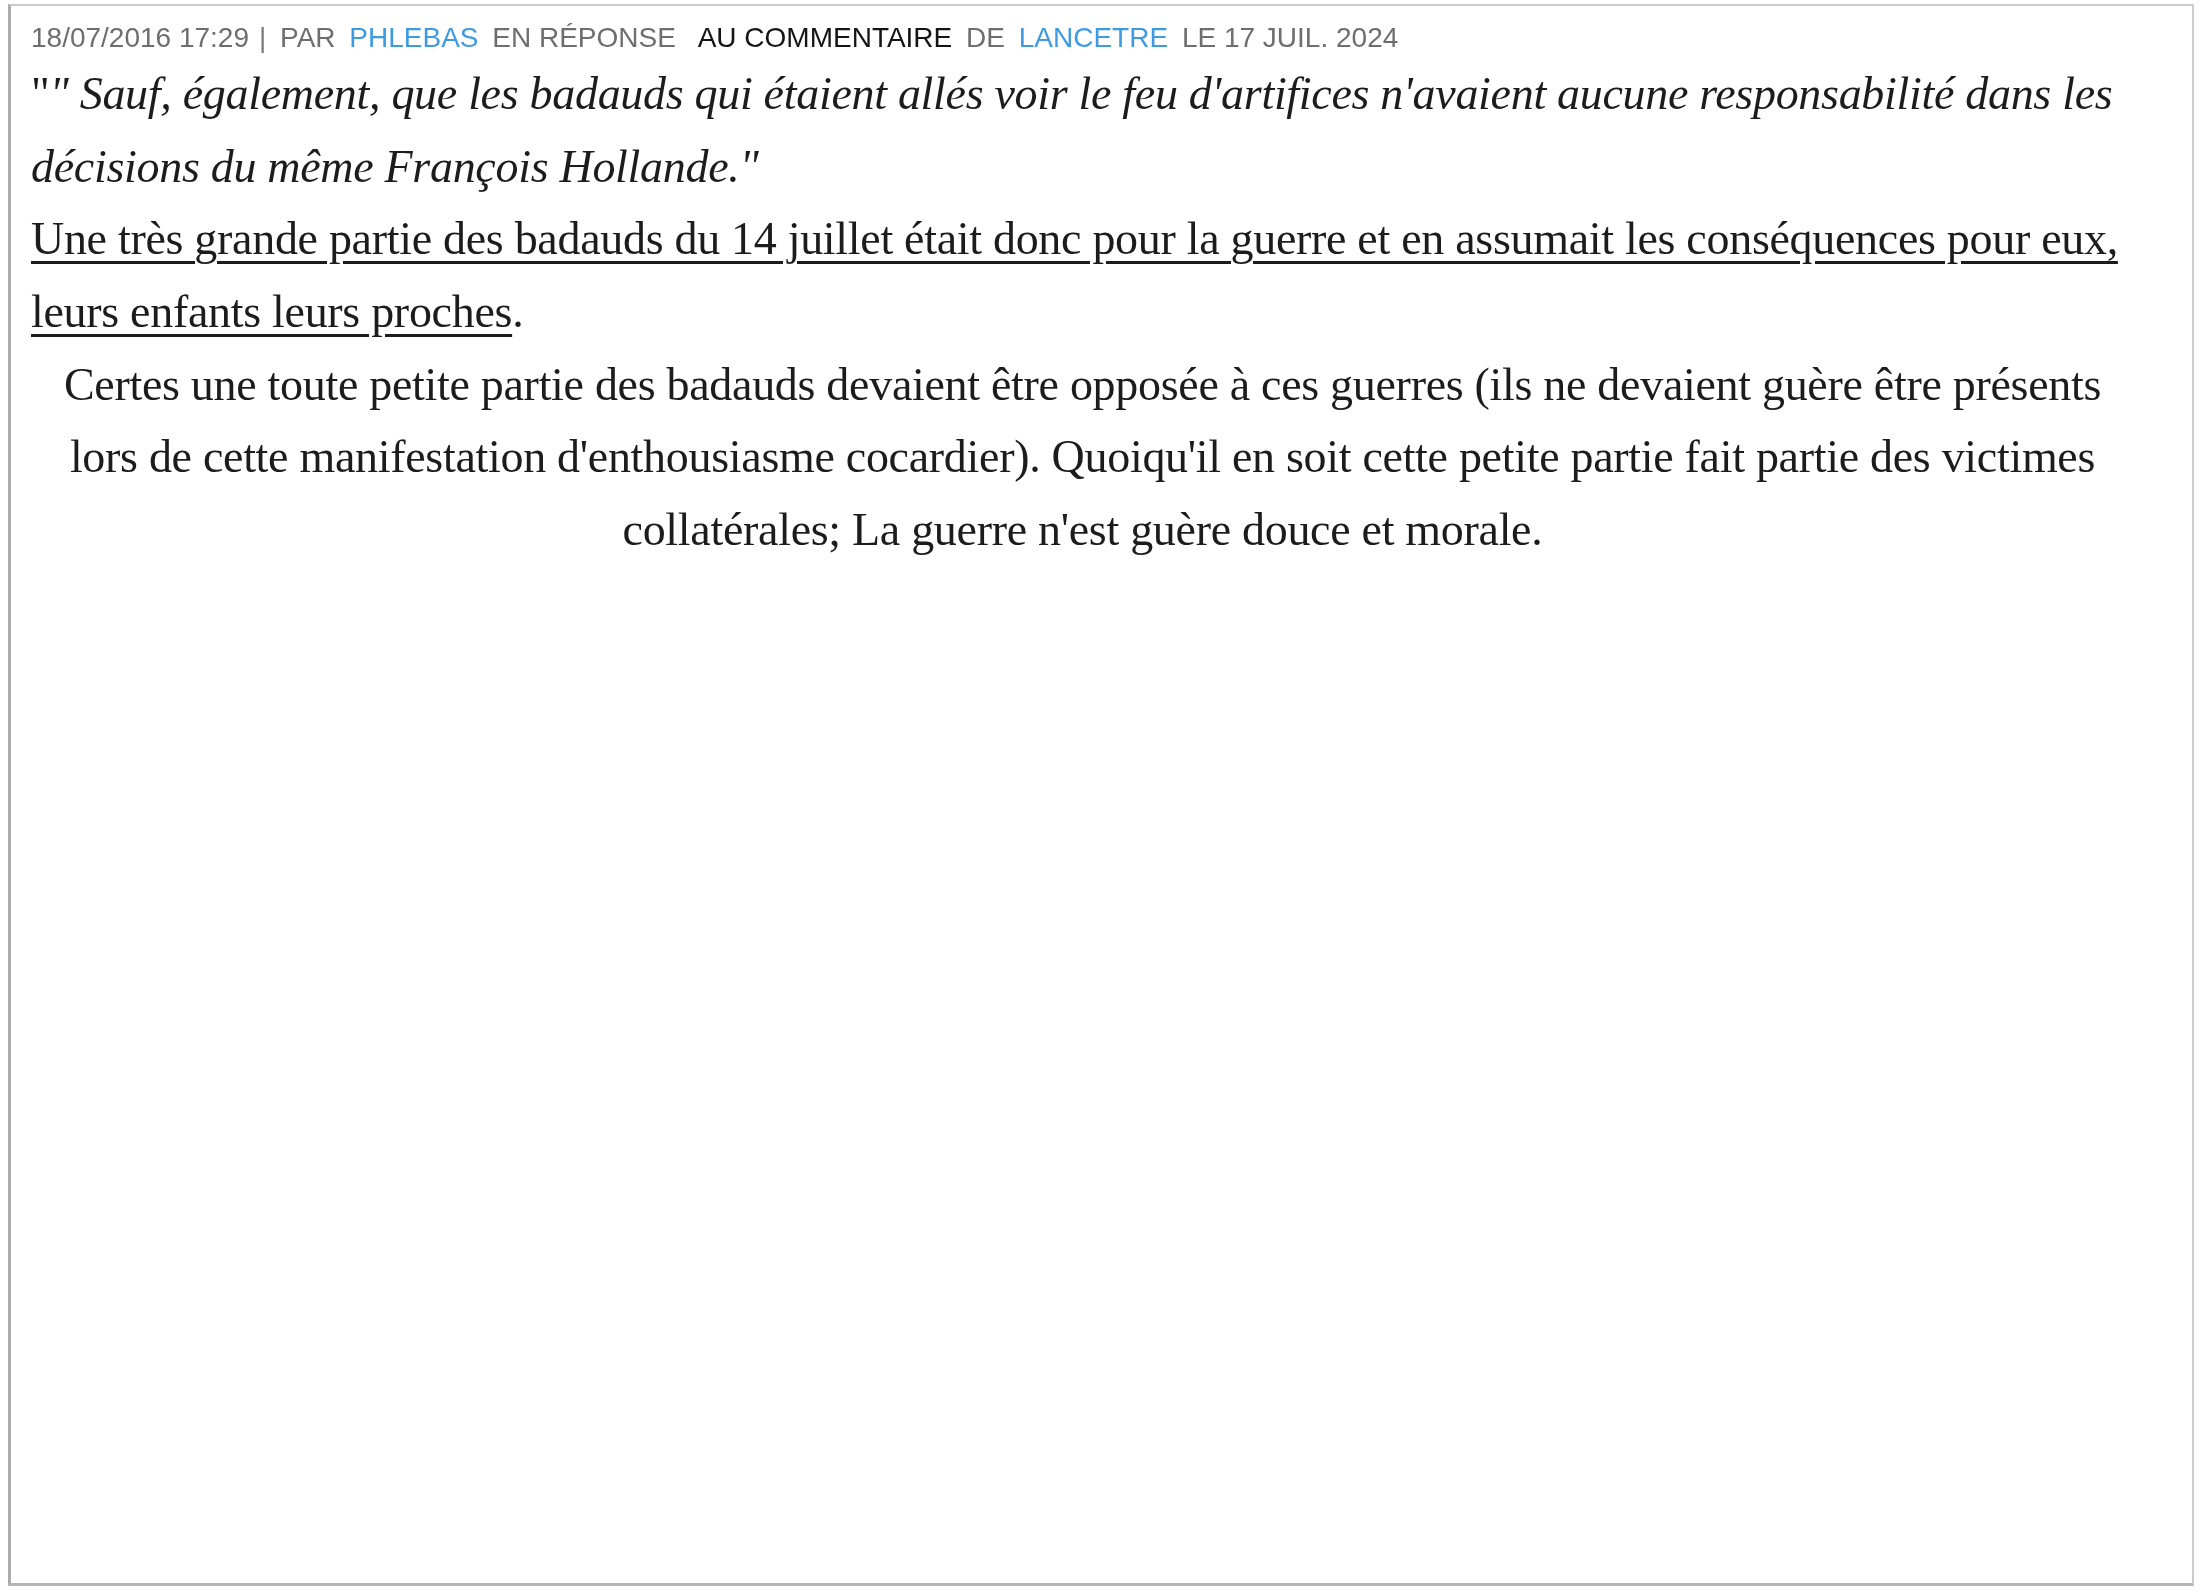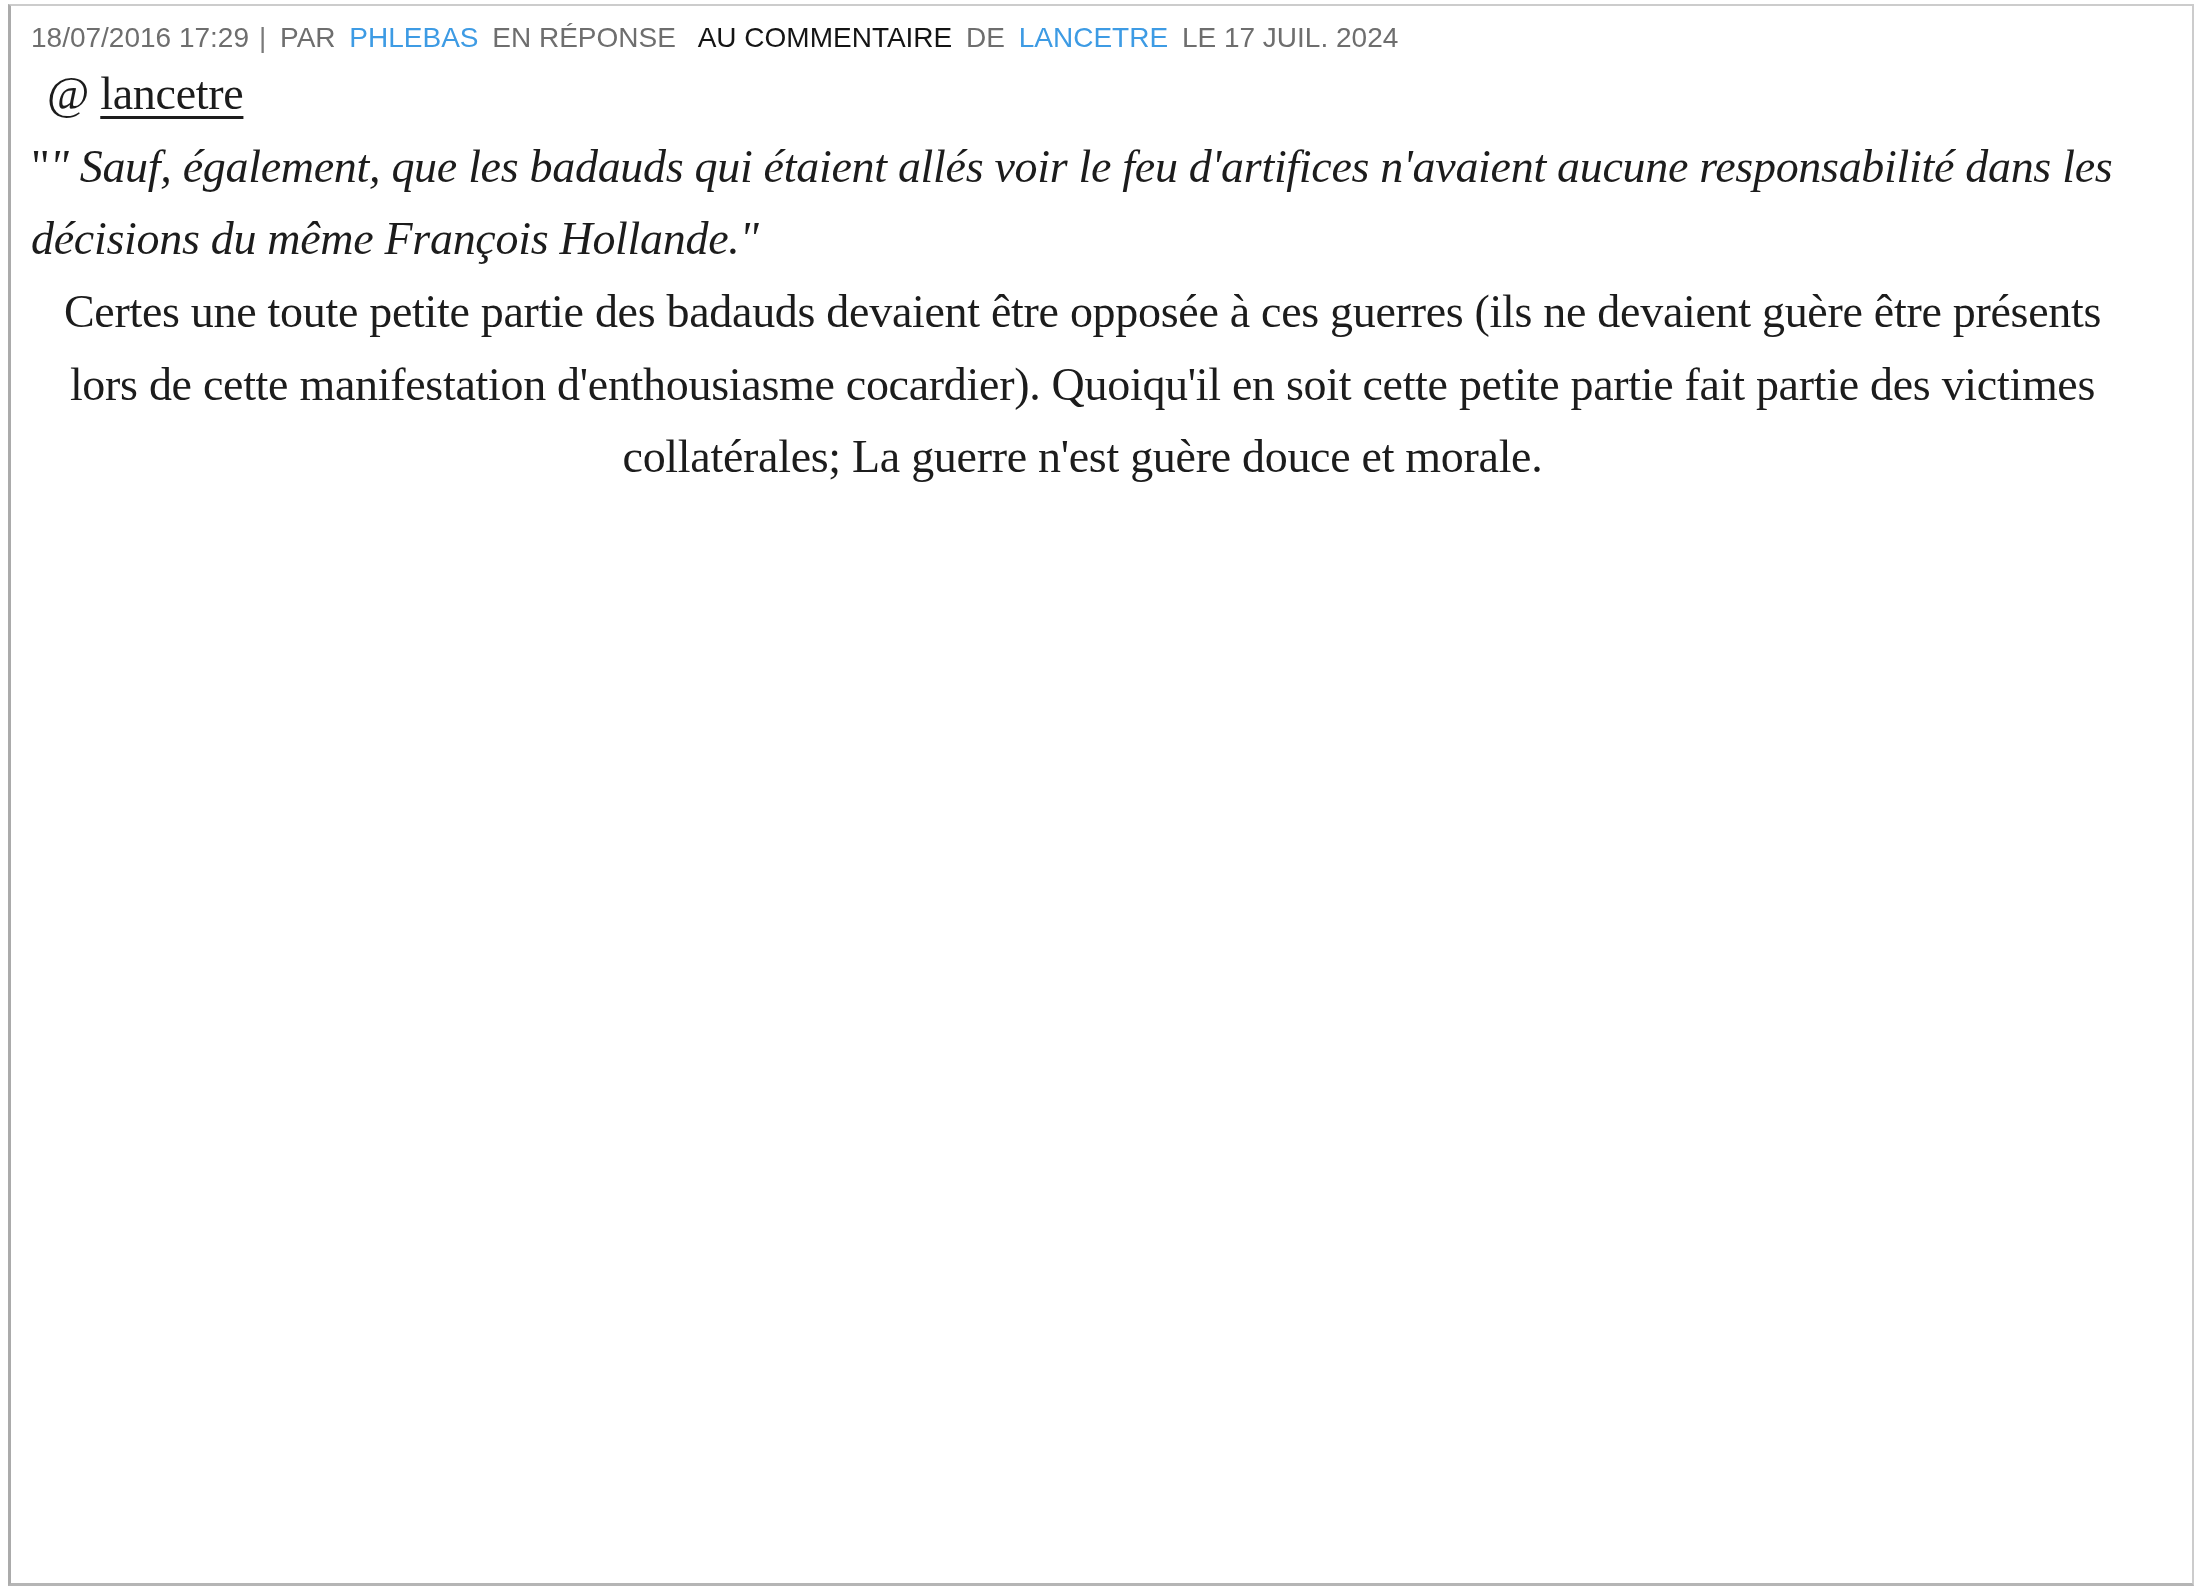--- a/index.html
+++ b/index.html
@@ -79,23 +79,23 @@
     <a class="meta-link">PHLEBAS</a>
     <span>EN RÉPONSE</span>
     <a class="meta-dark">AU COMMENTAIRE</a>
     <span>DE</span>
     <a class="meta-link">LANCETRE</a>
     <span>LE 17 JUIL. 2024</span>
   </div>
 
   <div class="body-text">
 
-    <p class="salutation"><span>@</span> <a class="mention">lancetre</a></p>
 
     <p class="quote"><span>"</span><span class="quote-body">" Sauf, également, que les badauds qui étaient allés voir le feu d'artifices n'avaient aucune responsabilité dans les décisions du même François Hollande."</span></p>
 
 
+    <p class="para2"><span class="underlined">Une très grande partie des badauds du 14 juillet était donc pour la guerre et en assumait les conséquences pour eux, leurs enfants leurs proches</span><span>.</span></p>
 
     <p class="para3">Certes une toute petite partie des badauds devaient être opposée à ces guerres (ils ne devaient guère être présents lors de cette manifestation d'enthousiasme cocardier). Quoiqu'il en soit cette petite partie fait partie des victimes collatérales; La guerre n'est guère douce et morale.</p>
 
   </div>
 
 </div>
 
 </body></html>

